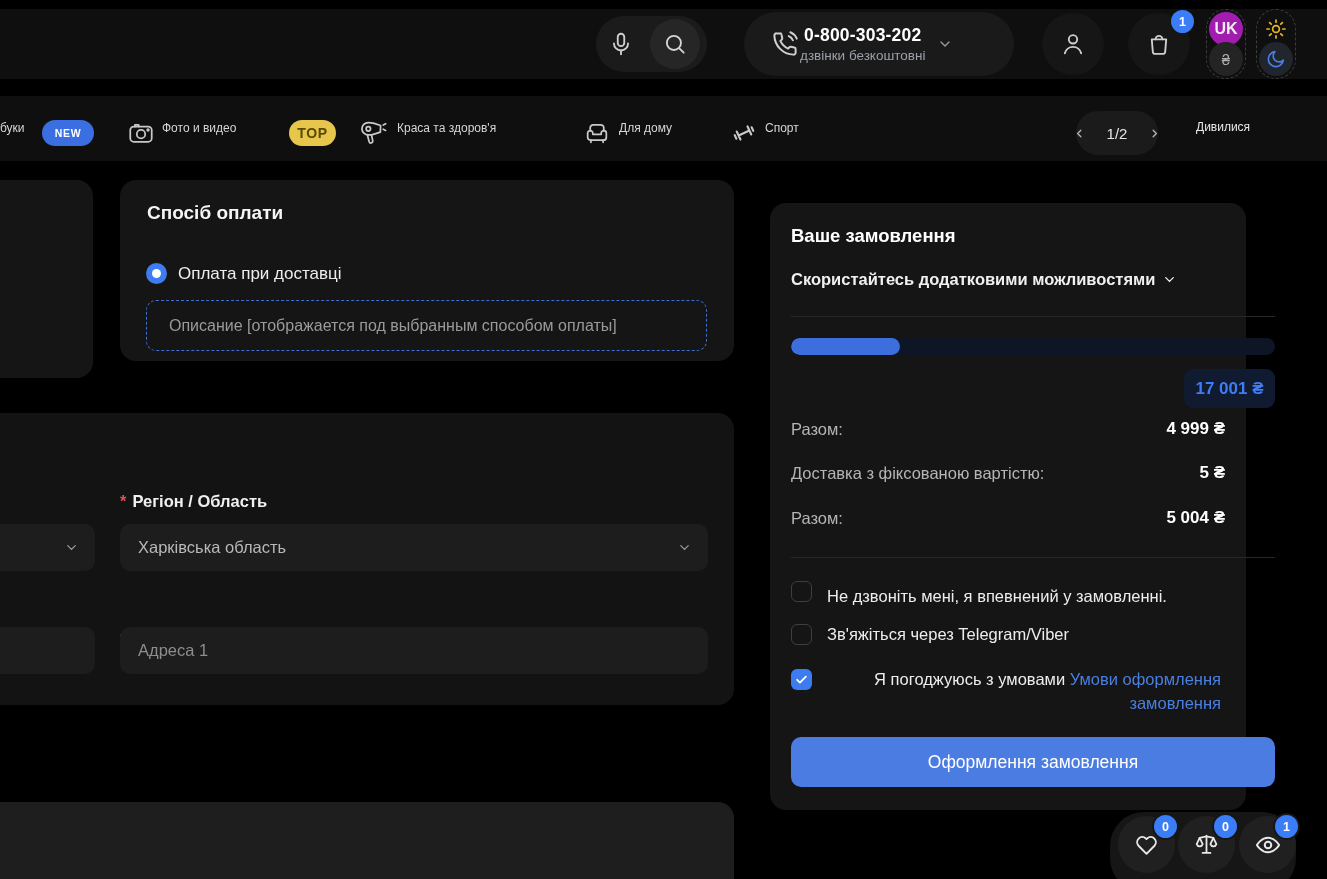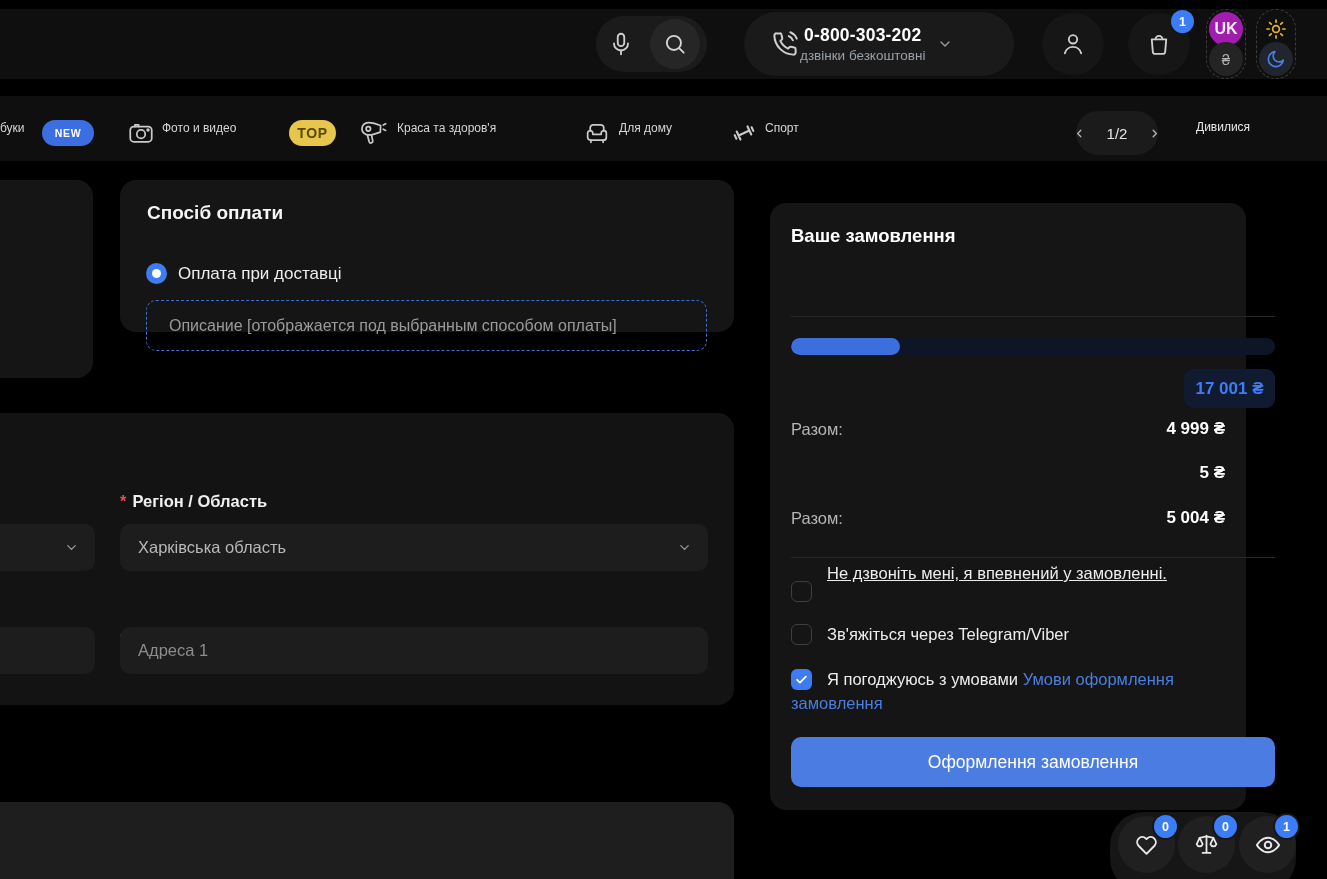--- a/index.html
+++ b/index.html
@@ -58,21 +58,21 @@
   .req{color:#e05252;margin-right:6px;}
   .select{position:absolute;height:47px;background:#1d1d1d;border-radius:10px;display:flex;align-items:center;
           color:#b8b8b8;font-size:16.5px;cursor:pointer;}
   .select .chev{position:absolute;right:16px;color:#9a9a9a;}
   .text-input{position:absolute;height:47px;background:#1d1d1d;border:none;border-radius:10px;
               padding:0 0 0 18px;font-size:16.5px;color:#ddd;box-sizing:border-box;outline:none;
               font-family:"Liberation Sans","DejaVu Sans",sans-serif;}
   .text-input::placeholder{color:#8d8d8d;}
 
   
-  .order{left:770px;top:203px;width:476px;height:607px;}
+  .order{left:770px;top:203px;width:476px;height:607px;text-align:right;}
   .ord-title{position:absolute;left:21px;top:22px;font-size:18.5px;font-weight:bold;color:#fff;}
   .ord-toggle{position:absolute;left:21px;top:67px;font-size:16.5px;font-weight:600;color:#f0f0f0;cursor:pointer;
               display:flex;align-items:center;gap:7px;}
   .divider{position:absolute;left:21px;width:484px;height:1px;background:#282828;}
   .progress{position:absolute;left:21px;top:135px;width:484px;height:17px;border-radius:9px;background:#0e1626;overflow:hidden;}
   .progress-fill{height:100%;border-radius:9px;background:#3c6edd;}
   .ship-label{position:absolute;left:21px;top:176px;font-size:16.5px;color:#f2f2f2;}
   .ship-badge{position:absolute;left:414px;top:166px;width:91px;height:39px;border-radius:9px;background:#101a31;
               color:#3f7df6;font-weight:bold;font-size:17px;display:flex;align-items:center;justify-content:center;}
   .trow-label{position:absolute;left:21px;font-size:16.5px;color:#b5b5b5;}
@@ -237,21 +237,21 @@
     <span class="pager-chev">
       <svg width="13" height="13" viewBox="0 0 24 24" fill="none" stroke="currentColor" stroke-width="2.4" stroke-linecap="round" stroke-linejoin="round">
           <path d="m9.5 6 6 6-6 6"></path>
         </svg>
     </span>
   </div>
   <span class="nav-label" style="left:1196px;top:120px;color:#e9e9e9;">Дивилися</span>
 
   <div class="card" style="left:-40px;top:180px;width:133px;height:198px;"></div>
 
-  <div class="card" style="left:120px;top:180px;width:614px;height:152px;">
+  <div class="card" style="left:120px;top:180px;width:614px;height:181px;">
     <div class="pay-title">Спосіб оплати</div>
     <span class="radio"></span>
     <span class="radio-label">Оплата при доставці</span>
     <div class="desc-box">
       <span>Описание [отображается под выбранным способом оплаты]</span>
     </div>
   </div>
 
   <div class="card" style="left:-40px;top:413px;width:774px;height:292px;background:#131313;"></div>
 
@@ -278,39 +278,48 @@
 
   <div class="field-label" style="left:120px;top:594px;margin-top:36px;">
     <span class="req">*</span><span>Адреса 1</span>
   </div>
   <input class="text-input" style="left: 120px; top: 627px; width: 588px;" placeholder="Адреса 1">
 
   <div class="card" style="left:-40px;top:802px;width:774px;height:120px;background:#1e1e1e;"></div>
 
   <div class="card order">
     <div class="ord-title">Ваше замовлення</div>
+    <div class="ord-toggle">
+      <span>Скористайтесь додатковими можливостями</span>
+      <span>
+        <svg width="15" height="15" viewBox="0 0 24 24" fill="none" stroke="currentColor" stroke-width="2.2" stroke-linecap="round">
+            <path d="m6 9 6 6 6-6"></path>
+          </svg>
+      </span>
+    </div>
     <div class="divider" style="top:113px;"></div>
 
     <div class="progress">
       <div class="progress-fill" style="width: 22.5%;"></div>
     </div>
     <div class="ship-badge">17 001 ₴</div>
 
     <span class="trow-label" style="top:217px;">Разом:</span>
     <span class="trow-value" style="top:216px;">4 999 ₴</span>
+    <span class="trow-label" style="top:261px;">Доставка з фіксованою вартістю:</span>
     <span class="trow-value" style="top:260px;">5 ₴</span>
     <span class="trow-label" style="top:306px;">Разом:</span>
     <span class="trow-value" style="top:305px;">5 004 ₴</span>
 
     <div class="divider" style="top:354px;"></div>
 
     <span class="cb" style="top:378px;">
       
     </span>
-    <span class="cb-label" style="top:361px;text-decoration:underline;">Не дзвоніть мені, я впевнений у замовленні.</span>
+    <span class="cb-label" style="top:384px;">Не дзвоніть мені, я впевнений у замовленні.</span>
 
     <span class="cb" style="top:421px;">
       
     </span>
     <span class="cb-label" style="top:422px;">Зв'яжіться через Telegram/Viber</span>
 
     <span class="cb on" style="top:466px;">
       <svg width="15" height="15" viewBox="0 0 24 24">
           <path d="M5 12.5l4.5 4.5L19 7.5" stroke="#fff" stroke-width="3" fill="none" stroke-linecap="round" stroke-linejoin="round"></path>
         </svg>

